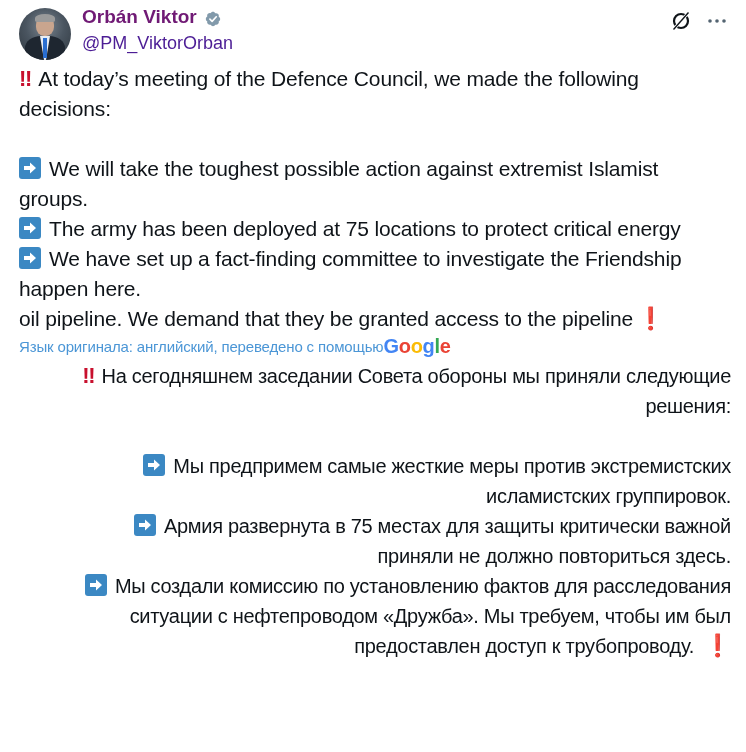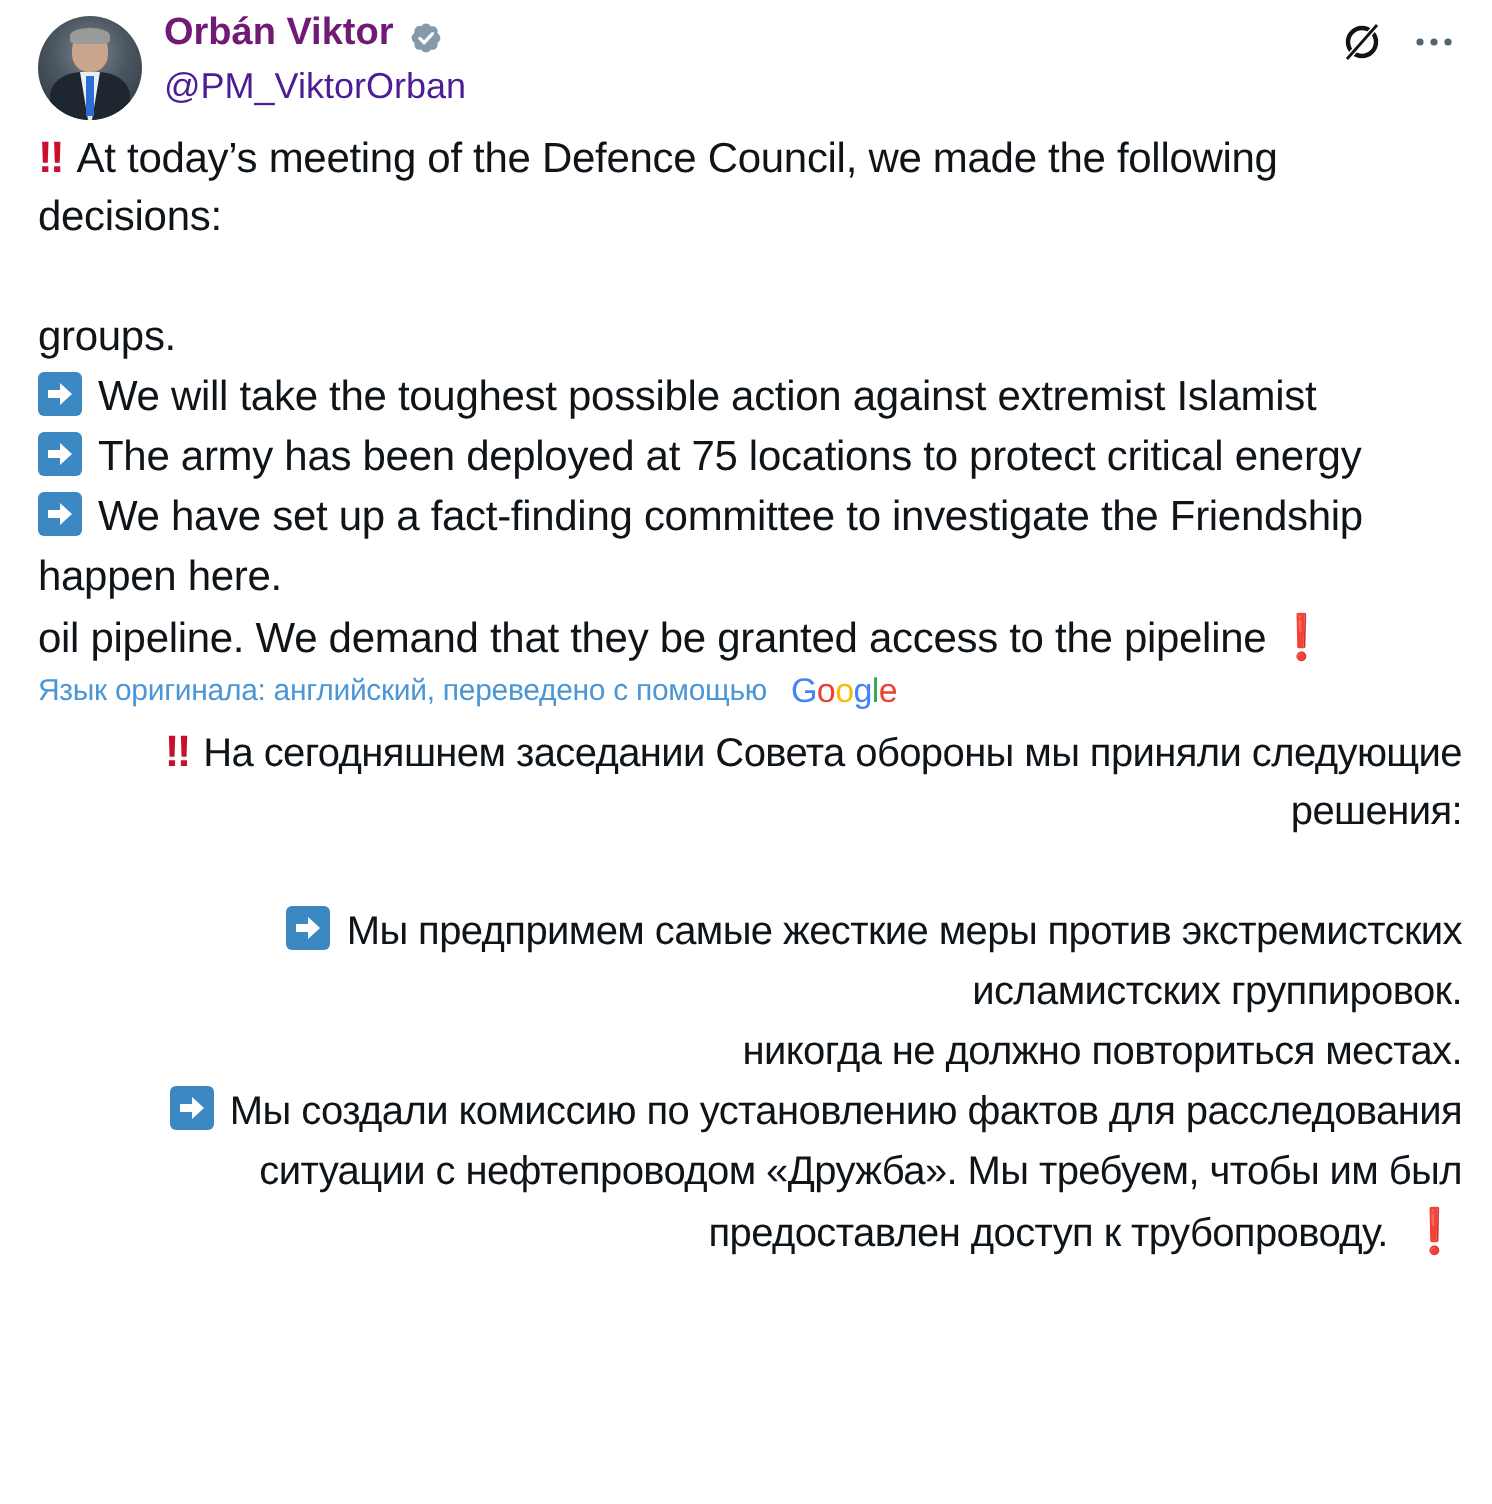--- a/index.html
+++ b/index.html
@@ -20,21 +20,21 @@
   .grok { position: absolute; left: 670px; top: 10px; width: 22px; height: 22px; }
   .more { position: absolute; left: 706px; top: 10px; width: 22px; height: 22px; }
   .body { position: absolute; left: 19px; top: 64px; width: 712px; font-size: 21px; line-height: 30px; letter-spacing: -0.15px; }
   .line { white-space: nowrap; height: 30px; }
   .blank { height: 30px; }
   .em-bang { color: #c8102e; font-weight: bold; letter-spacing: -3px; margin-right: 9px; font-size: 22px; }
   .em-single { color: #c8102e; font-weight: bold; font-size: 22px; margin-left: 4px; }
   .arrow-box { display: inline-block; width: 22px; height: 22px; border-radius: 3px; background: #3b88c3; vertical-align: -3px; margin-right: 8px; position: relative; }
   .arrow-box svg { position: absolute; left: 3px; top: 3px; }
   .translate { height: 26px; line-height: 26px; font-size: 15px; color: #4b96d6; white-space: nowrap; margin-top: -1px; margin-bottom: 2px; }
-  .google { font-weight: normal; font-size: 17px; letter-spacing: -0.3px; vertical-align: -1px; margin-left: 12px; }
+  .google { font-weight: bold; font-size: 20px; letter-spacing: -0.3px; vertical-align: -1px; margin-left: 0; }
   .g-b { color: #4285f4; } .g-r { color: #ea4335; } .g-y { color: #fbbc05; } .g-g { color: #34a853; }
   .ru { font-size: 20px; letter-spacing: -0.3px; text-align: right; }
 </style>
 </head>
 <body>
 
 <div class="header">
   <div class="avatar">
     <div class="suit"></div>
     <div class="shirt"></div>
@@ -62,26 +62,26 @@
 </div>
 
 <div class="body">
 
   <div class="line">
     <span class="em-bang">‼</span><span>At today’s meeting of the Defence Council, we made the following</span>
   </div>
   <div class="line">decisions:</div>
   <div class="blank"></div>
 
-  <div class="line">groups.</div>
   <div class="line">
     <span class="arrow-box"><svg width="16" height="16" viewBox="0 0 16 16">
           <path d="M2 6h6V2.5L14 8l-6 5.5V10H2z" fill="#fff"></path>
         </svg></span><span>We will take the toughest possible action against extremist Islamist</span>
   </div>
+  <div class="line">groups.</div>
 
   <div class="line">
     <span class="arrow-box"><svg width="16" height="16" viewBox="0 0 16 16">
           <path d="M2 6h6V2.5L14 8l-6 5.5V10H2z" fill="#fff"></path>
         </svg></span><span>The army has been deployed at 75 locations to protect critical energy</span>
   </div>
   <div class="line">
     <span class="arrow-box"><svg width="16" height="16" viewBox="0 0 16 16">
           <path d="M2 6h6V2.5L14 8l-6 5.5V10H2z" fill="#fff"></path>
         </svg></span><span>We have set up a fact-finding committee to investigate the Friendship</span>
@@ -103,21 +103,26 @@
     <div class="line">решения:</div>
     <div class="blank"></div>
 
     <div class="line">
       <span class="arrow-box"><svg width="16" height="16" viewBox="0 0 16 16">
             <path d="M2 6h6V2.5L14 8l-6 5.5V10H2z" fill="#fff"></path>
           </svg></span><span>Мы предпримем самые жесткие меры против экстремистских</span>
     </div>
     <div class="line">исламистских группировок.</div>
 
-    <div class="line">никогда не должно повториться местах.</div>
+    <div class="line">
+      <span class="arrow-box"><svg width="16" height="16" viewBox="0 0 16 16">
+            <path d="M2 6h6V2.5L14 8l-6 5.5V10H2z" fill="#fff"></path>
+          </svg></span><span>Армия развернута в 75 местах для защиты критически важной</span>
+    </div>
+    <div class="line">приняли не должно повториться здесь.</div>
 
     <div class="line">
       <span class="arrow-box"><svg width="16" height="16" viewBox="0 0 16 16">
             <path d="M2 6h6V2.5L14 8l-6 5.5V10H2z" fill="#fff"></path>
           </svg></span><span>Мы создали комиссию по установлению фактов для расследования</span>
     </div>
     <div class="line">ситуации с нефтепроводом «Дружба». Мы требуем, чтобы им был</div>
     <div class="line">
       <span>предоставлен доступ к трубопроводу.</span><span class="em-single" style="margin-left:10px">❗</span>
     </div>

